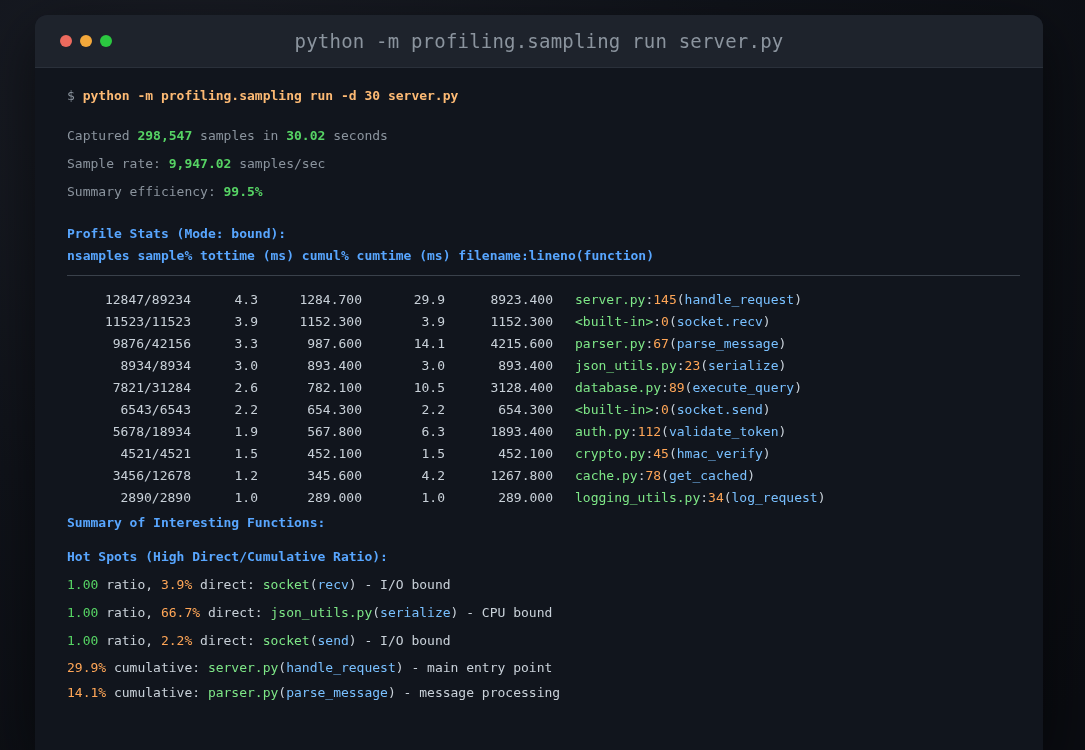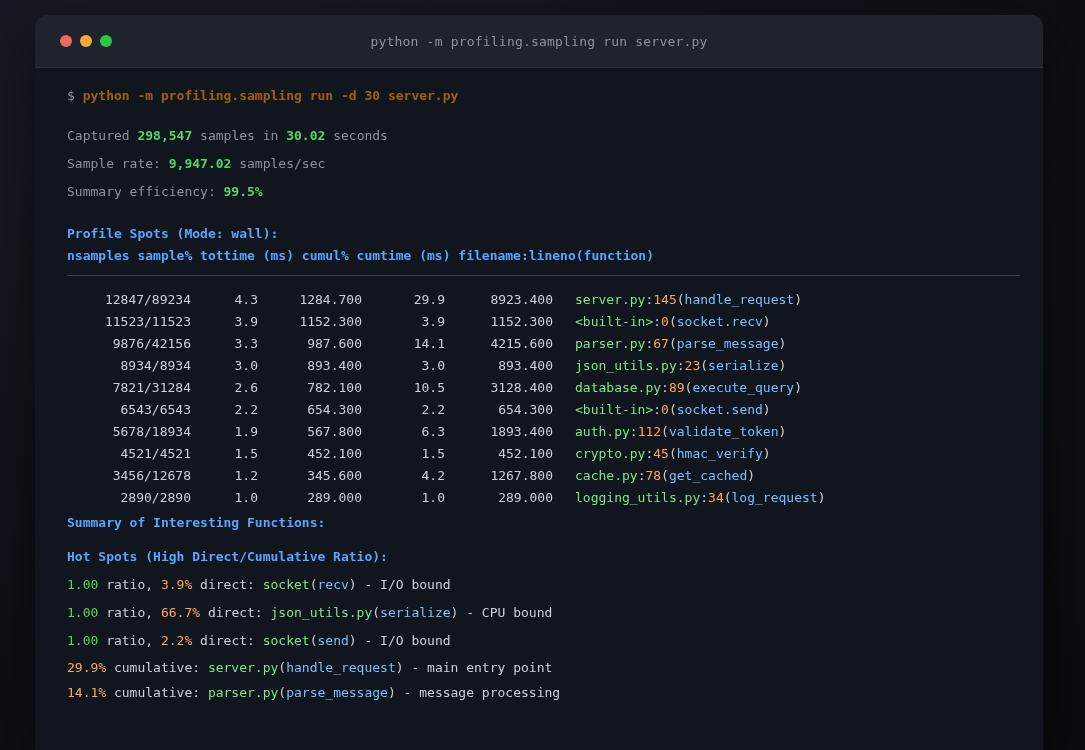--- a/index.html
+++ b/index.html
@@ -15,35 +15,35 @@
   }
   .titlebar {
     height:53px; background:#1e232c; border-bottom:1px solid #2a303a;
     display:flex; align-items:center; justify-content:center; position:relative;
   }
   .dots { position:absolute; left:25px; top:50%; transform:translateY(-50%); display:flex; gap:8px; }
   .dot { width:12px; height:12px; border-radius:50%; }
   .dot.r { background:#ec6a5e; }
   .dot.y { background:#f3a83b; }
   .dot.g { background:#2bc840; }
-  .title { color:#8b949e; font-size:13px; letter-spacing:.2px; }
+  .title { color:#8b949e; font-size:19px; letter-spacing:.2px; }
 
   .term { padding:14px 24px 0 32px; font-size:13px; color:#c9d1d9; }
   .line { line-height:28px; white-space:nowrap; }
   .tline { line-height:22px; white-space:nowrap; }
 
   .muted { color:#8b949e; }
   .fg { color:#c9d1d9; }
   .grn { color:#7ee787; }
   .grnb { color:#56d364; font-weight:bold; }
   .grnv { color:#56d364; }
   .org { color:#ffa657; }
   .blu { color:#79c0ff; }
   .hdr { color:#58a6ff; font-weight:bold; }
-  .cmd { color:#a16207; font-weight:bold; }
+  .cmd { color:#fdba74; font-weight:bold; }
 
   .stats-block { margin-top:12px; }
   .profile-title { margin-top:17px; }
   .divider { border-top:1px solid #3a414b; margin-top:8px; margin-bottom:13px; width:953px; }
 
   .trow { display:flex; line-height:22px; white-space:pre; }
   .col { display:inline-block; text-align:right; }
   .c1 { width:124px; } .c2 { width:67px; } .c3 { width:104px; }
   .c4 { width:83px; } .c5 { width:108px; }
   .fname { margin-left:22px; }
@@ -69,21 +69,21 @@
   <div class="term">
 
     <div class="line"><span class="muted">$</span> <span class="cmd">python -m profiling.sampling run -d 30 server.py</span></div>
 
     <div class="stats-block">
       <div class="line"><span class="muted">Captured</span> <span class="grnb">298,547</span> <span class="muted">samples in</span> <span class="grnb">30.02</span> <span class="muted">seconds</span></div>
       <div class="line"><span class="muted">Sample rate:</span> <span class="grnb">9,947.02</span> <span class="muted">samples/sec</span></div>
       <div class="line"><span class="muted">Summary efficiency:</span> <span class="grnb">99.5%</span></div>
     </div>
 
-    <div class="tline profile-title hdr">Profile Spots (Mode: wall):</div>
+    <div class="tline profile-title hdr">Profile Stats (Mode: bound):</div>
     <div class="tline hdr">nsamples sample% tottime (ms) cumul% cumtime (ms) filename:lineno(function)</div>
     <div class="divider"></div>
 
     <div>
 
         <div class="trow"><span class="col c1 fg">12847/89234</span><span class="col c2 fg">4.3</span><span class="col c3 fg">1284.700</span><span class="col c4 fg">29.9</span><span class="col c5 fg">8923.400</span><span class="fname"><span class="grn">server.py</span><span class="fg">:</span><span class="org">145</span><span class="fg">(</span><span class="blu">handle_request</span><span class="fg">)</span></span></div>
 
         <div class="trow"><span class="col c1 fg">11523/11523</span><span class="col c2 fg">3.9</span><span class="col c3 fg">1152.300</span><span class="col c4 fg">3.9</span><span class="col c5 fg">1152.300</span><span class="fname"><span class="grn">&lt;built-in&gt;</span><span class="fg">:</span><span class="org">0</span><span class="fg">(</span><span class="blu">socket.recv</span><span class="fg">)</span></span></div>
 
         <div class="trow"><span class="col c1 fg">9876/42156</span><span class="col c2 fg">3.3</span><span class="col c3 fg">987.600</span><span class="col c4 fg">14.1</span><span class="col c5 fg">4215.600</span><span class="fname"><span class="grn">parser.py</span><span class="fg">:</span><span class="org">67</span><span class="fg">(</span><span class="blu">parse_message</span><span class="fg">)</span></span></div>

